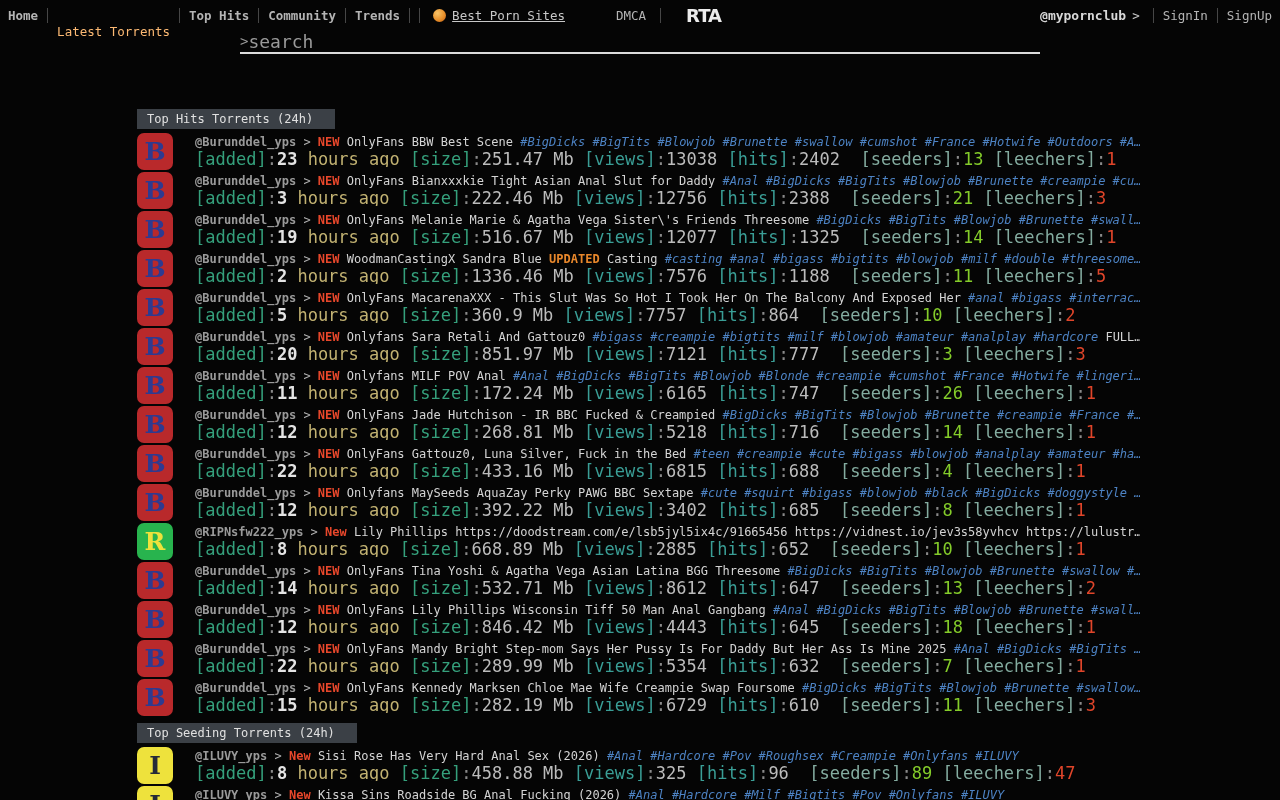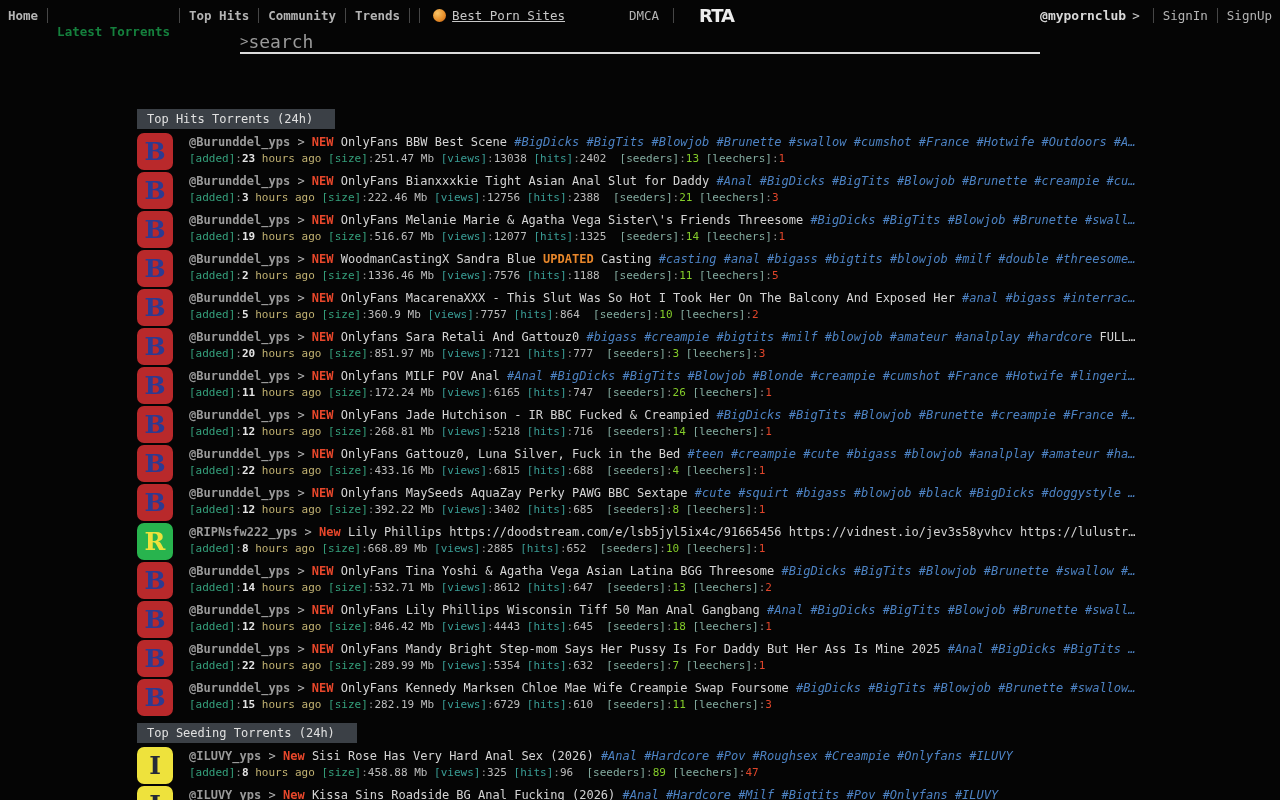--- a/index.html
+++ b/index.html
@@ -4,26 +4,26 @@
 <style>
   html,body{margin:0;padding:0;}
   body{
     width:1280px;height:800px;overflow:hidden;background:#050505;
     font-family:"DejaVu Sans Mono",monospace;
   }
   
   .topnav{display:flex;align-items:center;height:30px;padding-left:8px;font-size:12.5px;color:#b4b4b4;}
   .topnav .sep{width:1px;height:15px;background:#464646;margin:0 9px;flex:0 0 auto;}
   .navitem{color:#b4b4b4;cursor:pointer;white-space:pre;font-weight:bold;}
-  .navitem.active{color:#15803d;font-weight:bold;margin-top:33px;}
+  .navitem.active{color:#fdba74;font-weight:normal;margin-top:33px;}
   .peach{display:inline-block;width:13px;height:13px;border-radius:50%;
     background:radial-gradient(circle at 35% 32%,#f8c468 0%,#e8912c 55%,#c05a10 100%);
     margin:0 6px 0 4px;flex:0 0 auto;}
   .bestsites{color:#c8c8c8;text-decoration:underline;cursor:pointer;white-space:pre;}
-  .dmca{margin-left:33px;color:#b4b4b4;cursor:pointer;padding-left:31px;}
+  .dmca{margin-left:20px;color:#b4b4b4;cursor:pointer;padding-left:31px;}
   .rta{margin-left:16px;font-family:"DejaVu Sans",sans-serif;font-weight:bold;font-size:18px;
     letter-spacing:-1px;color:#ececec;cursor:pointer;}
   .navright{margin-left:auto;display:flex;align-items:center;padding-right:8px;}
   .account{font-weight:bold;color:#d8d8d8;font-size:13px;cursor:pointer;white-space:pre;}
   .acc-arrow{color:#c8c8c8;margin:0 4px 0 6px;}
   .authlink{color:#b4b4b4;font-size:12.5px;cursor:pointer;}
   
   .searchwrap{margin-left:240px;width:800px;height:22px;border-bottom:2px solid #dcdcdc;
     display:flex;align-items:center;}
   .prompt{color:#9a9a9a;font-size:14px;}
@@ -32,23 +32,23 @@
   .searchinput::placeholder{color:#9a9a9a;}
   
   .content{margin:54px 0 0 137px;width:1003px;}
   .chip{display:inline-block;background:#3b4046;color:#e0e0e0;font-size:12px;
     padding:3px 22px 3px 10px;margin-bottom:3px;}
   .sec2 .chip{margin-top:6px;}
   .row{height:39px;display:flex;cursor:pointer;}
   .avatar{flex:0 0 36px;width:36px;height:37px;border-radius:7px;margin-top:1px;
     font-family:"DejaVu Serif",serif;font-weight:bold;font-size:25px;line-height:37px;
     text-align:center;}
-  .lines{margin-left:16px;padding-top:2px;overflow:hidden;width:961px;}
+  .lines{margin-left:22px;padding-top:2px;overflow:hidden;width:961px;}
   .l1{height:17px;line-height:17px;font-size:12px;white-space:pre;overflow:hidden;}
-  .l2{height:16px;line-height:16px;font-size:11px;white-space:pre;overflow:hidden;}
+  .l2{height:16px;line-height:16px;font-size:17px;white-space:pre;overflow:hidden;}
   .user{color:#9a9a9a;font-weight:bold;}
   .arrow{color:#b0b0b0;}
   .flag{color:#e8472b;font-weight:bold;}
   .updated{color:#e8872b;font-weight:bold;}
   .title{color:#d4d4d4;}
   .tags{color:#4d83c4;font-style:italic;}
   .colon{color:#8a8a8a;}
   .lblA{color:#35a07c;}
   .lblB{color:#3a9e96;}
   .lblC{color:#84aca0;}

